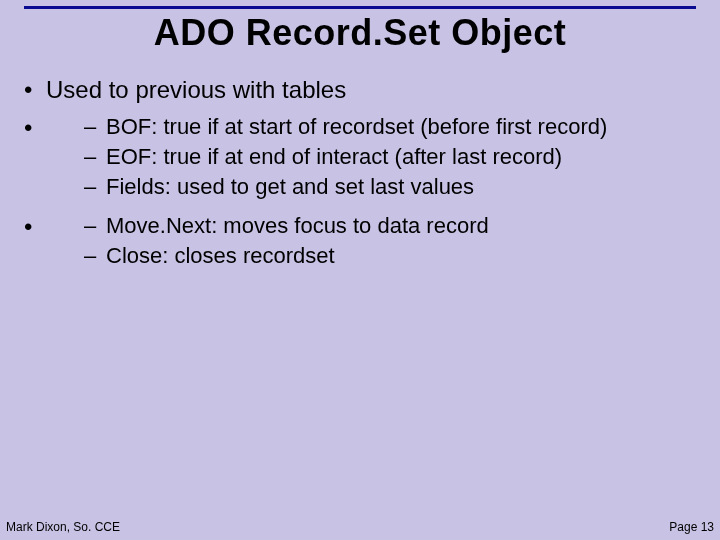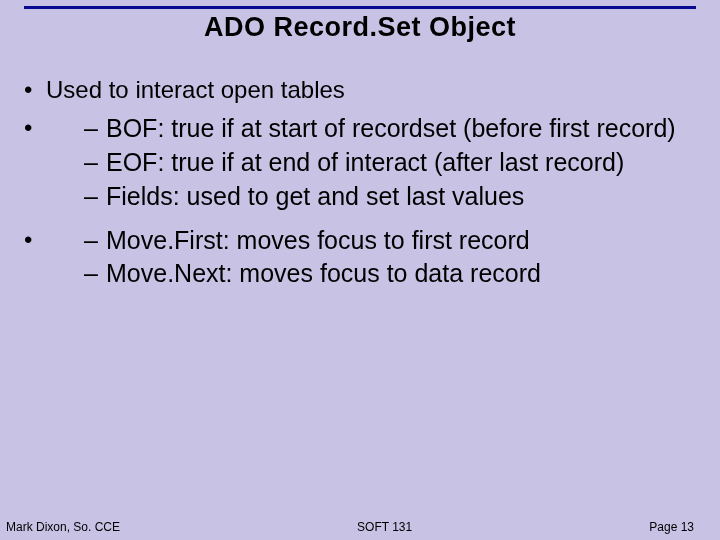--- a/index.html
+++ b/index.html
@@ -16,21 +16,21 @@
     right: 24px;
     top: 6px;
     height: 3px;
     background: #0a0a90;
   }
   .title {
     position: absolute;
     left: 0; right: 0;
     top: 12px;
     text-align: center;
-    font-size: 27px;
+    font-size: 36px;
     font-weight: bold;
     letter-spacing: 0.5px;
   }
   .content {
     position: absolute;
     top: 74px;
     left: 24px;
     right: 24px;
   }
   ul.top {
@@ -49,67 +49,66 @@
     left: 0;
     top: 0;
     font-size: 24px;
   }
   ul.sub {
     list-style: none;
     margin-top: 6px;
     margin-bottom: 10px;
   }
   ul.sub > li {
-    font-size: 25px;
+    font-size: 22px;
     line-height: 1.35;
     padding-left: 60px;
     position: relative;
   }
   ul.sub > li::before {
     content: "–";
     position: absolute;
     left: 38px;
     top: 0;
   }
   .footer {
     position: absolute;
     left: 0; right: 0; bottom: 6px;
     display: flex;
     justify-content: space-between;
     align-items: flex-end;
-    padding: 0 26px 0 6px;
+    padding: 0 6px 0 6px;
     font-size: 12px;
   }
   .footer .center { flex: 1; text-align: center; }
   .footer .left { flex: 0 0 auto; }
   .footer .right { flex: 0 0 auto; text-align: right; }
 </style>
 </head>
 <body>
 
 <div class="rule"></div>
 
 <div class="title">ADO Record.Set Object</div>
 
 <div class="content">
   <ul class="top">
-    <li>Used to interact open tables</li>
+    <li>Used to previous with tables</li>
     <li>
       <ul class="sub">
         <li>BOF: true if at start of recordset (before first record)</li>
         <li>EOF: true if at end of interact (after last record)</li>
         <li>Fields: used to get and set last values</li>
       </ul>
     </li>
     <li>
       <ul class="sub">
-        <li>Move.First: moves focus to first record</li>
         <li>Move.Next: moves focus to data record</li>
+        <li>Close: closes recordset</li>
       </ul>
     </li>
   </ul>
 </div>
 
 <div class="footer">
   <span class="left">Mark Dixon, So. CCE</span>
-  <span class="center">SOFT 131</span>
   <span class="right">Page 13</span>
 </div>
 
 </body></html>

